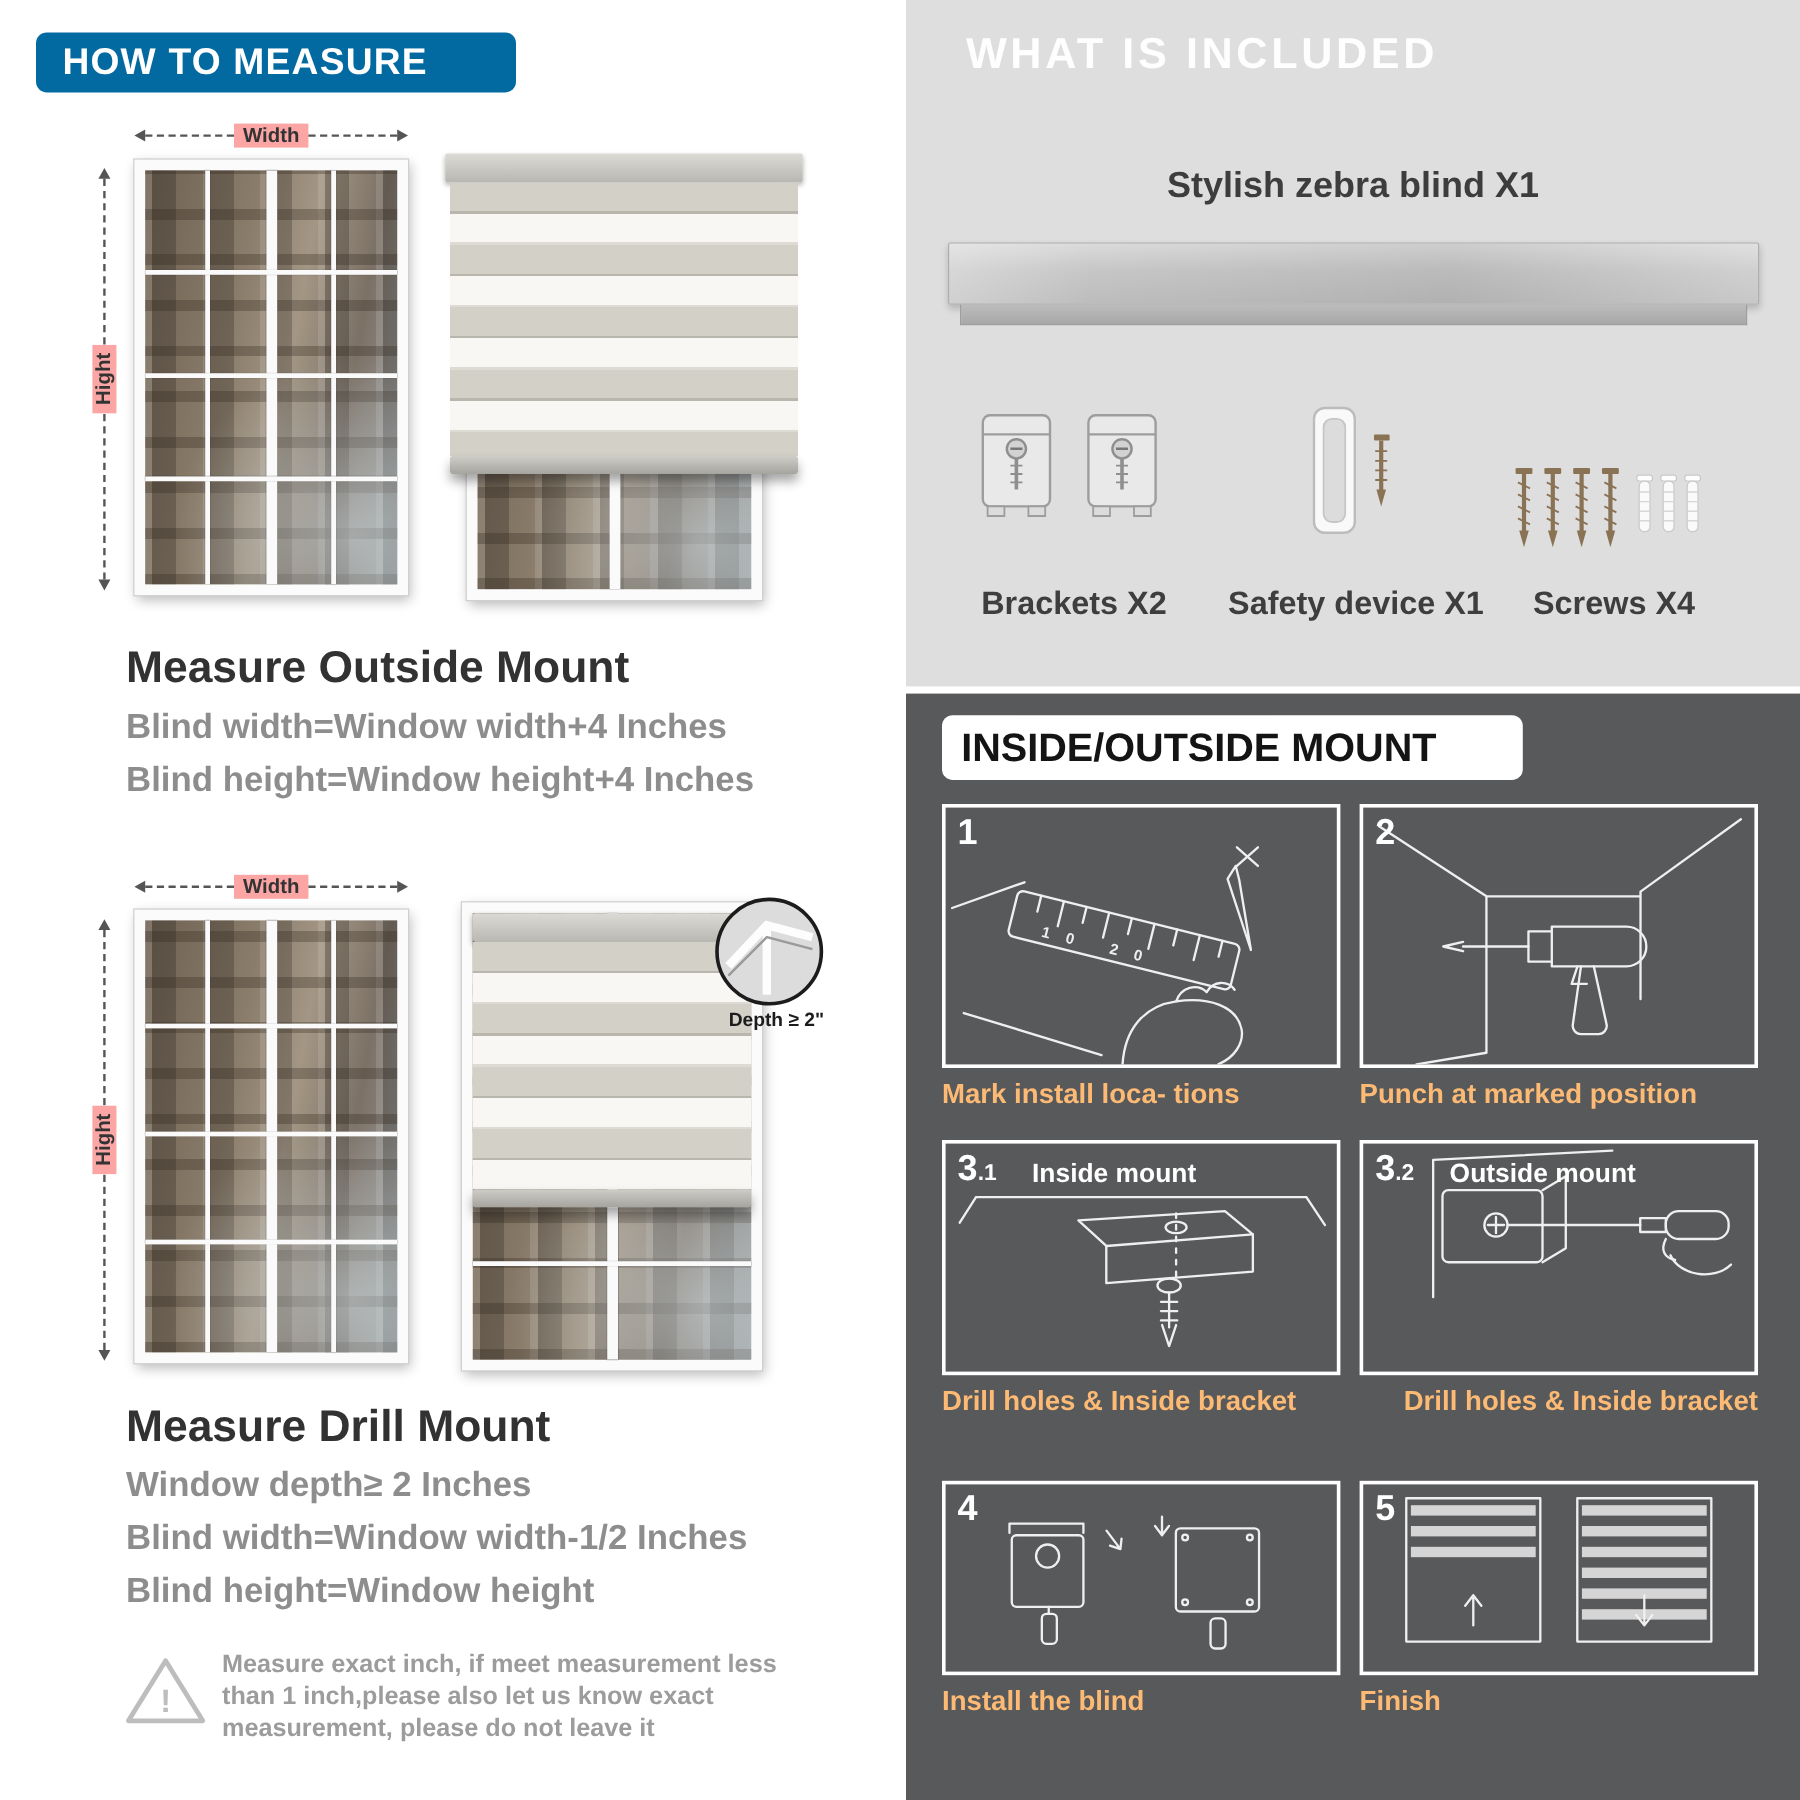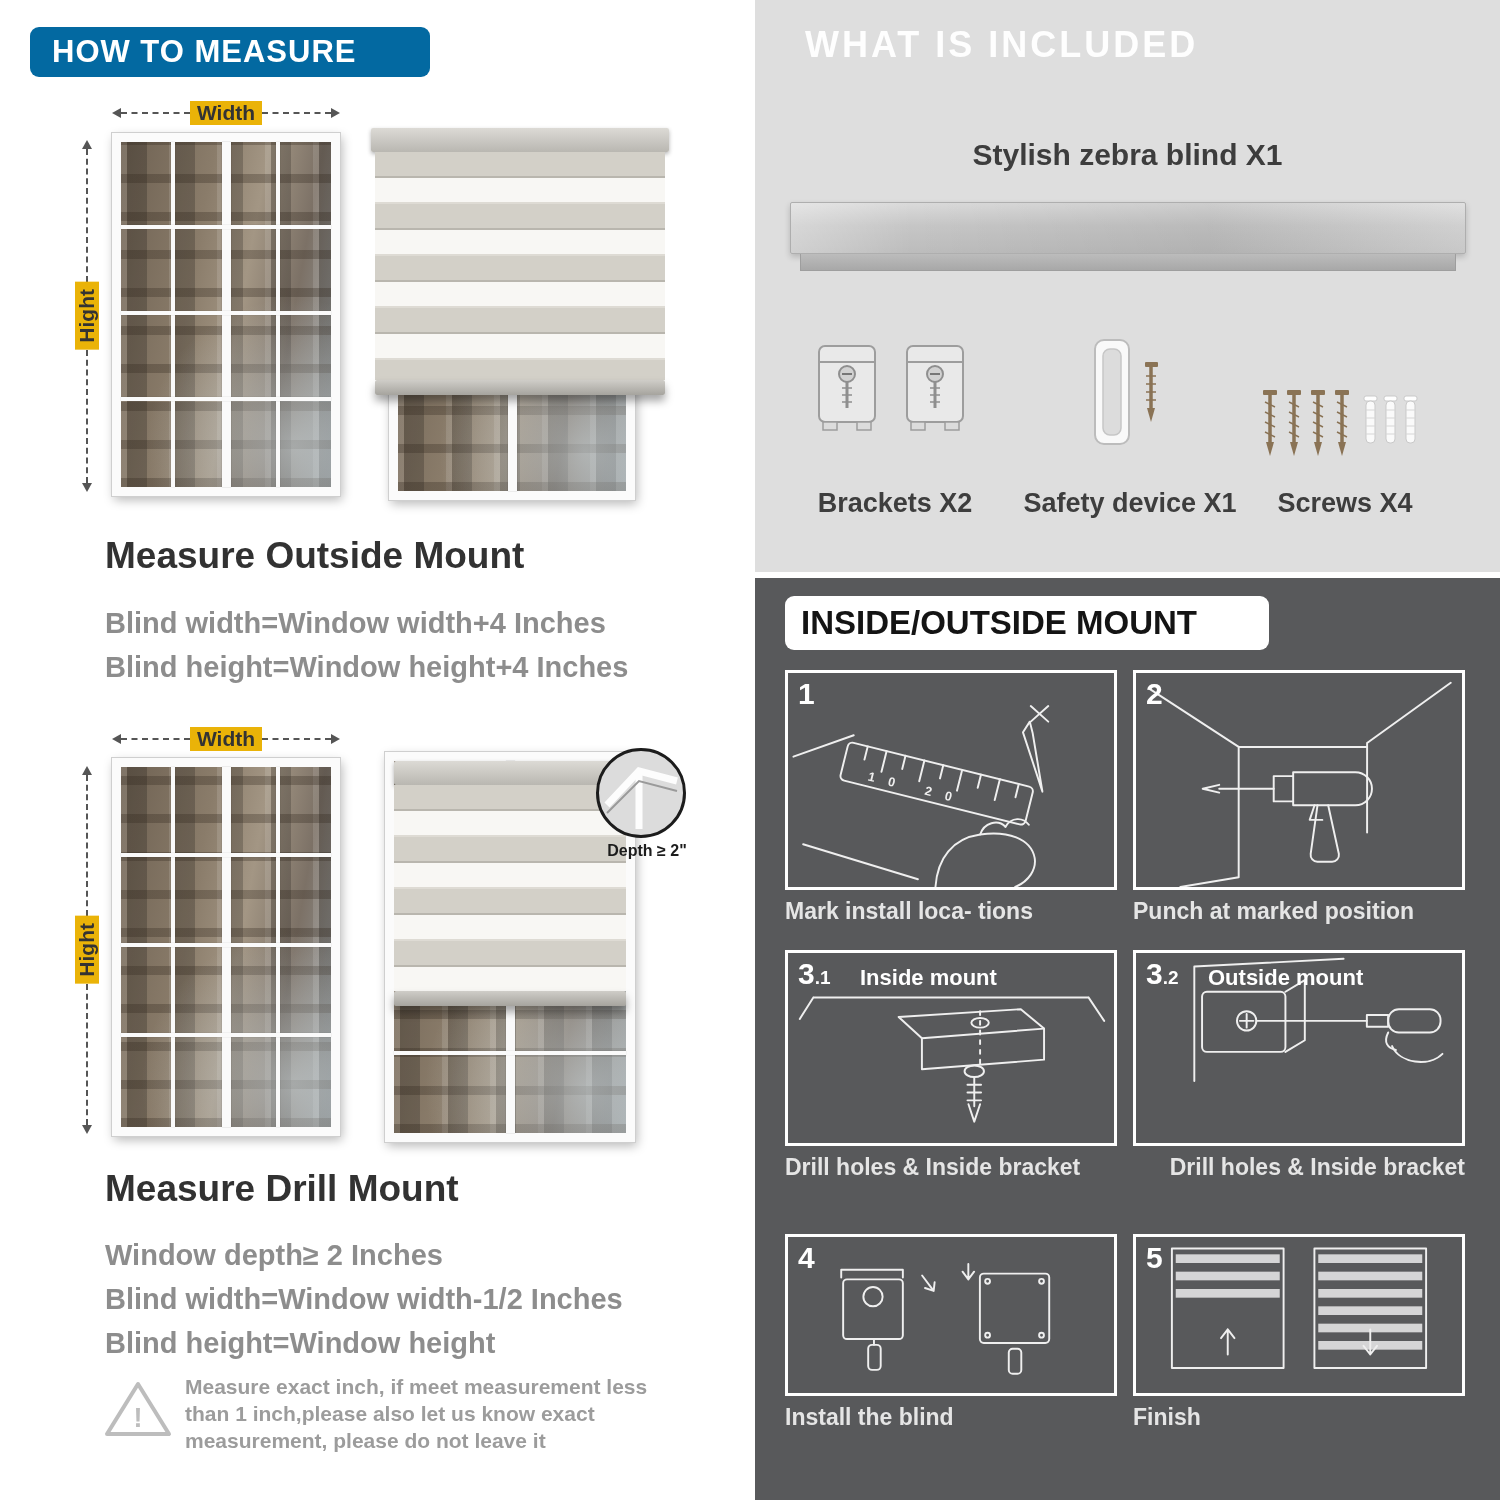--- a/index.html
+++ b/index.html
@@ -4,21 +4,21 @@
 <style>
   html,body{margin:0;padding:0;background:#fff;}
   #canvas{position:relative;width:1500px;height:1500px;background:#fff;overflow:hidden;
           font-family:"Liberation Sans",sans-serif;}
   .abs{position:absolute;}
 
   
   .title-pill{background:#0369a1;border-radius:9px;color:#fff;font-weight:bold;
               font-size:31px;letter-spacing:1px;display:flex;align-items:center;padding-left:22px;}
   .section-heading{font-size:37px;font-weight:bold;color:#323232;}
-  .rule-line{font-size:29px;font-weight:bold;color:#8d8d8d;margin-top:17px;}
+  .rule-line{font-size:29px;font-weight:bold;color:#8d8d8d;}
   .note-text{font-size:21px;font-weight:bold;color:#9c9c9c;line-height:1.28;}
 
   
   .window{position:absolute;border:9px solid #fbfbfb;outline:1px solid #cfcfcf;
           box-shadow:2px 4px 10px rgba(0,0,0,.28);background:#fff;}
   .photo{position:absolute;inset:0;
     background:
       radial-gradient(circle at 82% 88%, rgba(205,214,218,.6), rgba(0,0,0,0) 42%),
       repeating-linear-gradient(0deg, rgba(48,38,28,.30) 0 9px, rgba(0,0,0,0) 9px 38px),
       repeating-linear-gradient(90deg, rgba(255,255,255,.12) 0 6px, rgba(0,0,0,.20) 6px 26px, rgba(0,0,0,0) 26px 48px),
@@ -33,21 +33,21 @@
   .zslats{background:repeating-linear-gradient(180deg,
           #d3d0c8 0 24px,#b9b6ae 24px 26px,#f8f7f4 26px 50px,#dedbd4 50px 52px);}
   .zbottom{height:15px;background:linear-gradient(180deg,#cfcdc8,#a6a49e);
            box-shadow:0 6px 9px rgba(0,0,0,.35);border-radius:2px;}
 
   
   .h-arrow{position:absolute;display:flex;align-items:center;}
   .h-arrow .ln{flex:1;border-top:2px dashed #555;height:0;}
   .v-arrow{position:absolute;display:flex;flex-direction:column;align-items:center;}
   .v-arrow .ln{flex:1;border-left:2px dashed #555;width:0;}
-  .arrow-label{font-size:21px;font-weight:bold;color:#333;background:#eab308;padding:0 7px;}
+  .arrow-label{font-size:17px;font-weight:bold;color:#333;background:#fca5a5;padding:0 7px;}
   .v-arrow .arrow-label{padding:7px 0;writing-mode:vertical-rl;transform:rotate(180deg);}
   .ah{width:0;height:0;}
   .ah.l{border-top:5px solid transparent;border-bottom:5px solid transparent;border-right:9px solid #555;}
   .ah.r{border-top:5px solid transparent;border-bottom:5px solid transparent;border-left:9px solid #555;}
   .ah.u{border-left:5px solid transparent;border-right:5px solid transparent;border-bottom:9px solid #555;}
   .ah.d{border-left:5px solid transparent;border-right:5px solid transparent;border-top:9px solid #555;}
 
   .depth-circle{position:absolute;width:84px;height:84px;border:3px solid #1c1c1c;border-radius:50%;
                 background:#dcdcdc;overflow:hidden;}
   .depth-label{position:absolute;font-size:16px;font-weight:bold;color:#1c1c1c;}
@@ -69,21 +69,21 @@
 
   #mount-panel{position:absolute;left:755px;top:578px;width:745px;height:922px;background:#58595b;}
   .mount-pill{position:absolute;left:30px;top:18px;width:468px;height:54px;background:#fff;border-radius:9px;
               display:flex;align-items:center;padding-left:16px;font-size:33px;font-weight:bold;color:#141414;}
   .step{position:absolute;}
   .panel{position:relative;border:3px solid #fff;box-sizing:border-box;}
   .panel svg.art{position:absolute;inset:0;width:100%;height:100%;}
   .stepnum{position:absolute;left:10px;top:4px;color:#fff;font-weight:bold;font-size:30px;z-index:2;}
   .stepnum .sub{font-size:19px;}
   .steplabel{position:absolute;left:72px;top:12px;color:#fff;font-weight:bold;font-size:22px;z-index:2;}
-  .caption{margin-top:8px;color:#e5e5e5;font-weight:bold;font-size:23px;}
+  .caption{margin-top:8px;color:#fdba74;font-weight:bold;font-size:23px;}
   .lineart{stroke:#efefef;stroke-width:2;fill:none;stroke-linecap:round;stroke-linejoin:round;}
 </style>
 </head>
 <body>
 
 <div id="canvas">
 
   <div class="abs title-pill" style="left:30px;top:27px;width:378px;height:50px;">
     <span>HOW TO MEASURE</span>
   </div>

